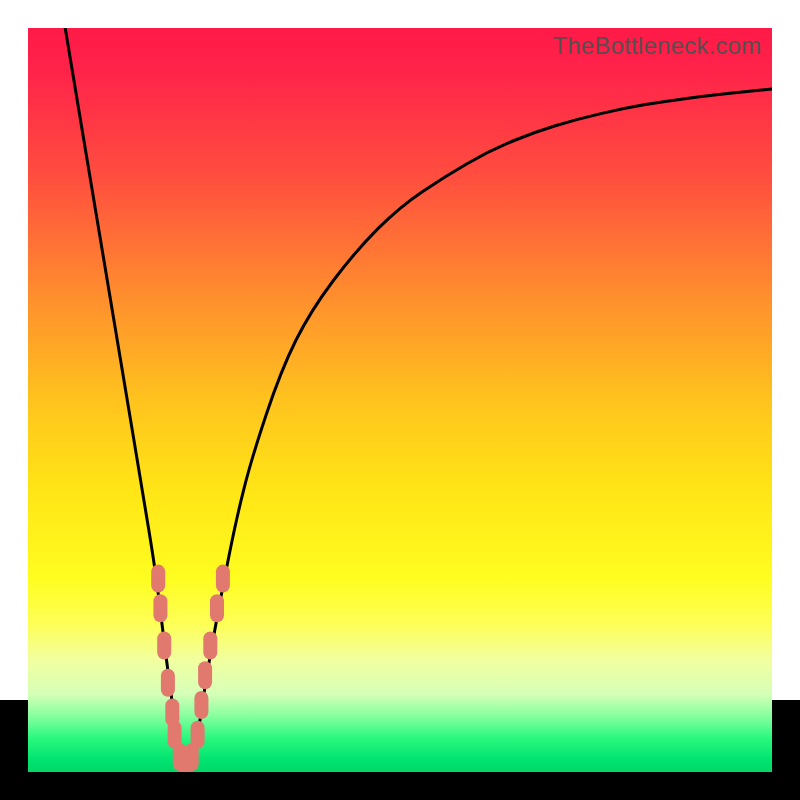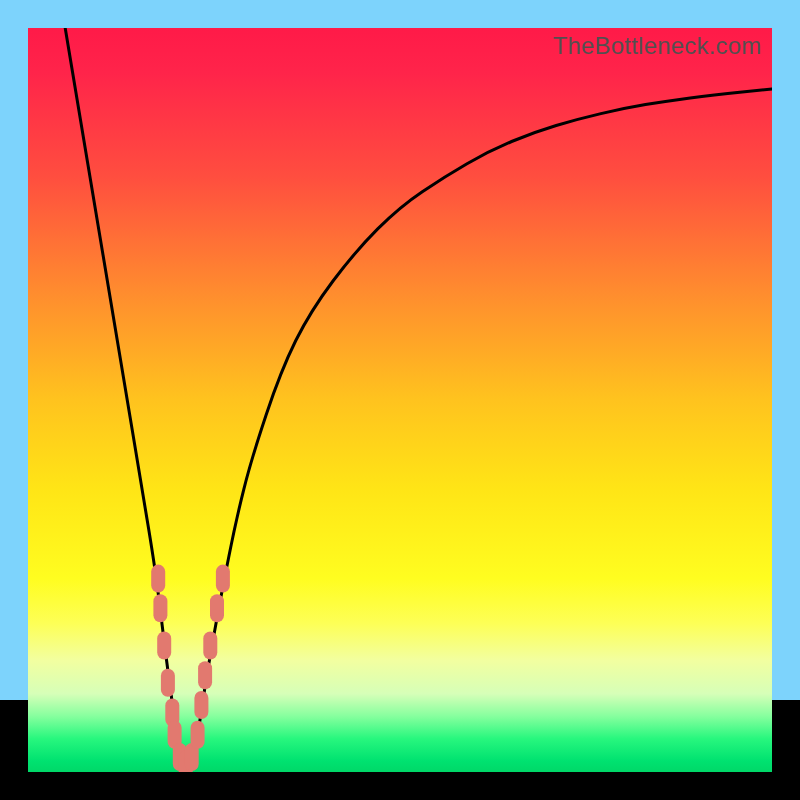--- a/index.html
+++ b/index.html
@@ -8,21 +8,21 @@
     width: 800px;
     height: 800px;
     overflow: hidden;
     background: #000;
     font-family: Arial, Helvetica, sans-serif;
   }
   .frame {
     position: relative;
     width: 800px;
     height: 700px;
-    background: #7dd3fc;
+    background: #ffffff;
   }
   .plot {
     position: absolute;
     left: 28px;
     top: 28px;
     width: 744px;
     height: 744px;
     overflow: hidden;
   }
   .gradient-bg {

